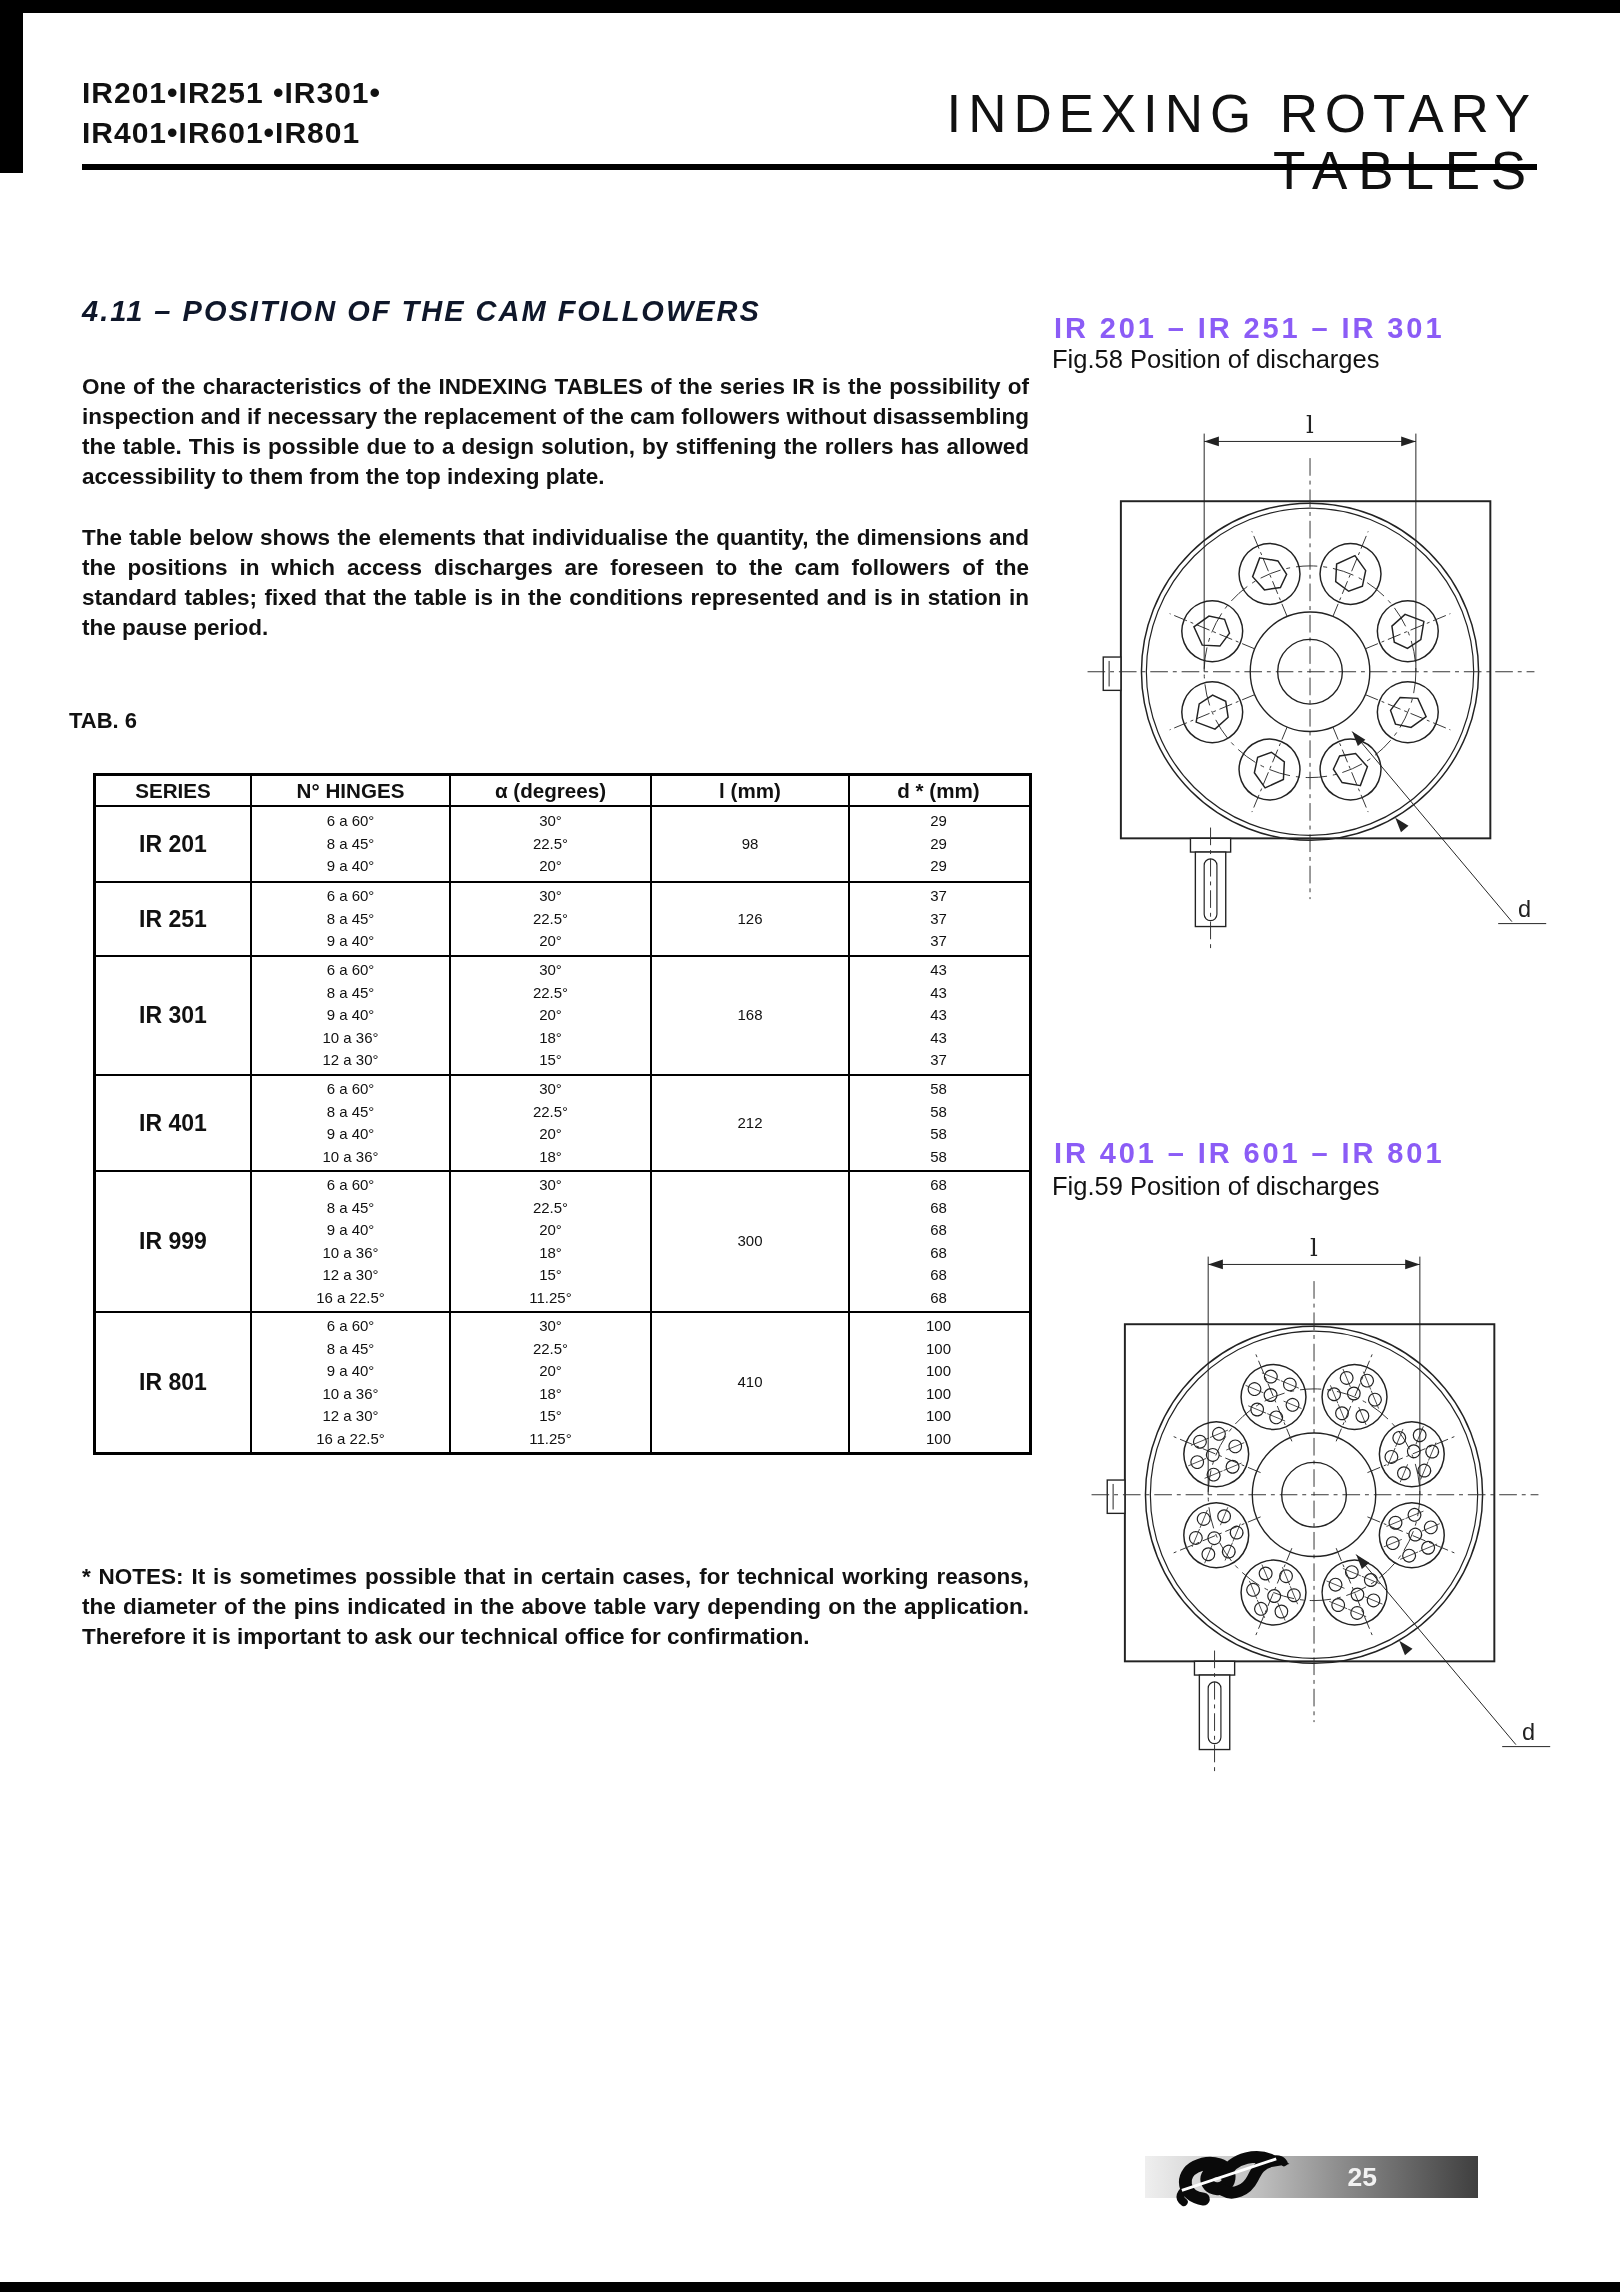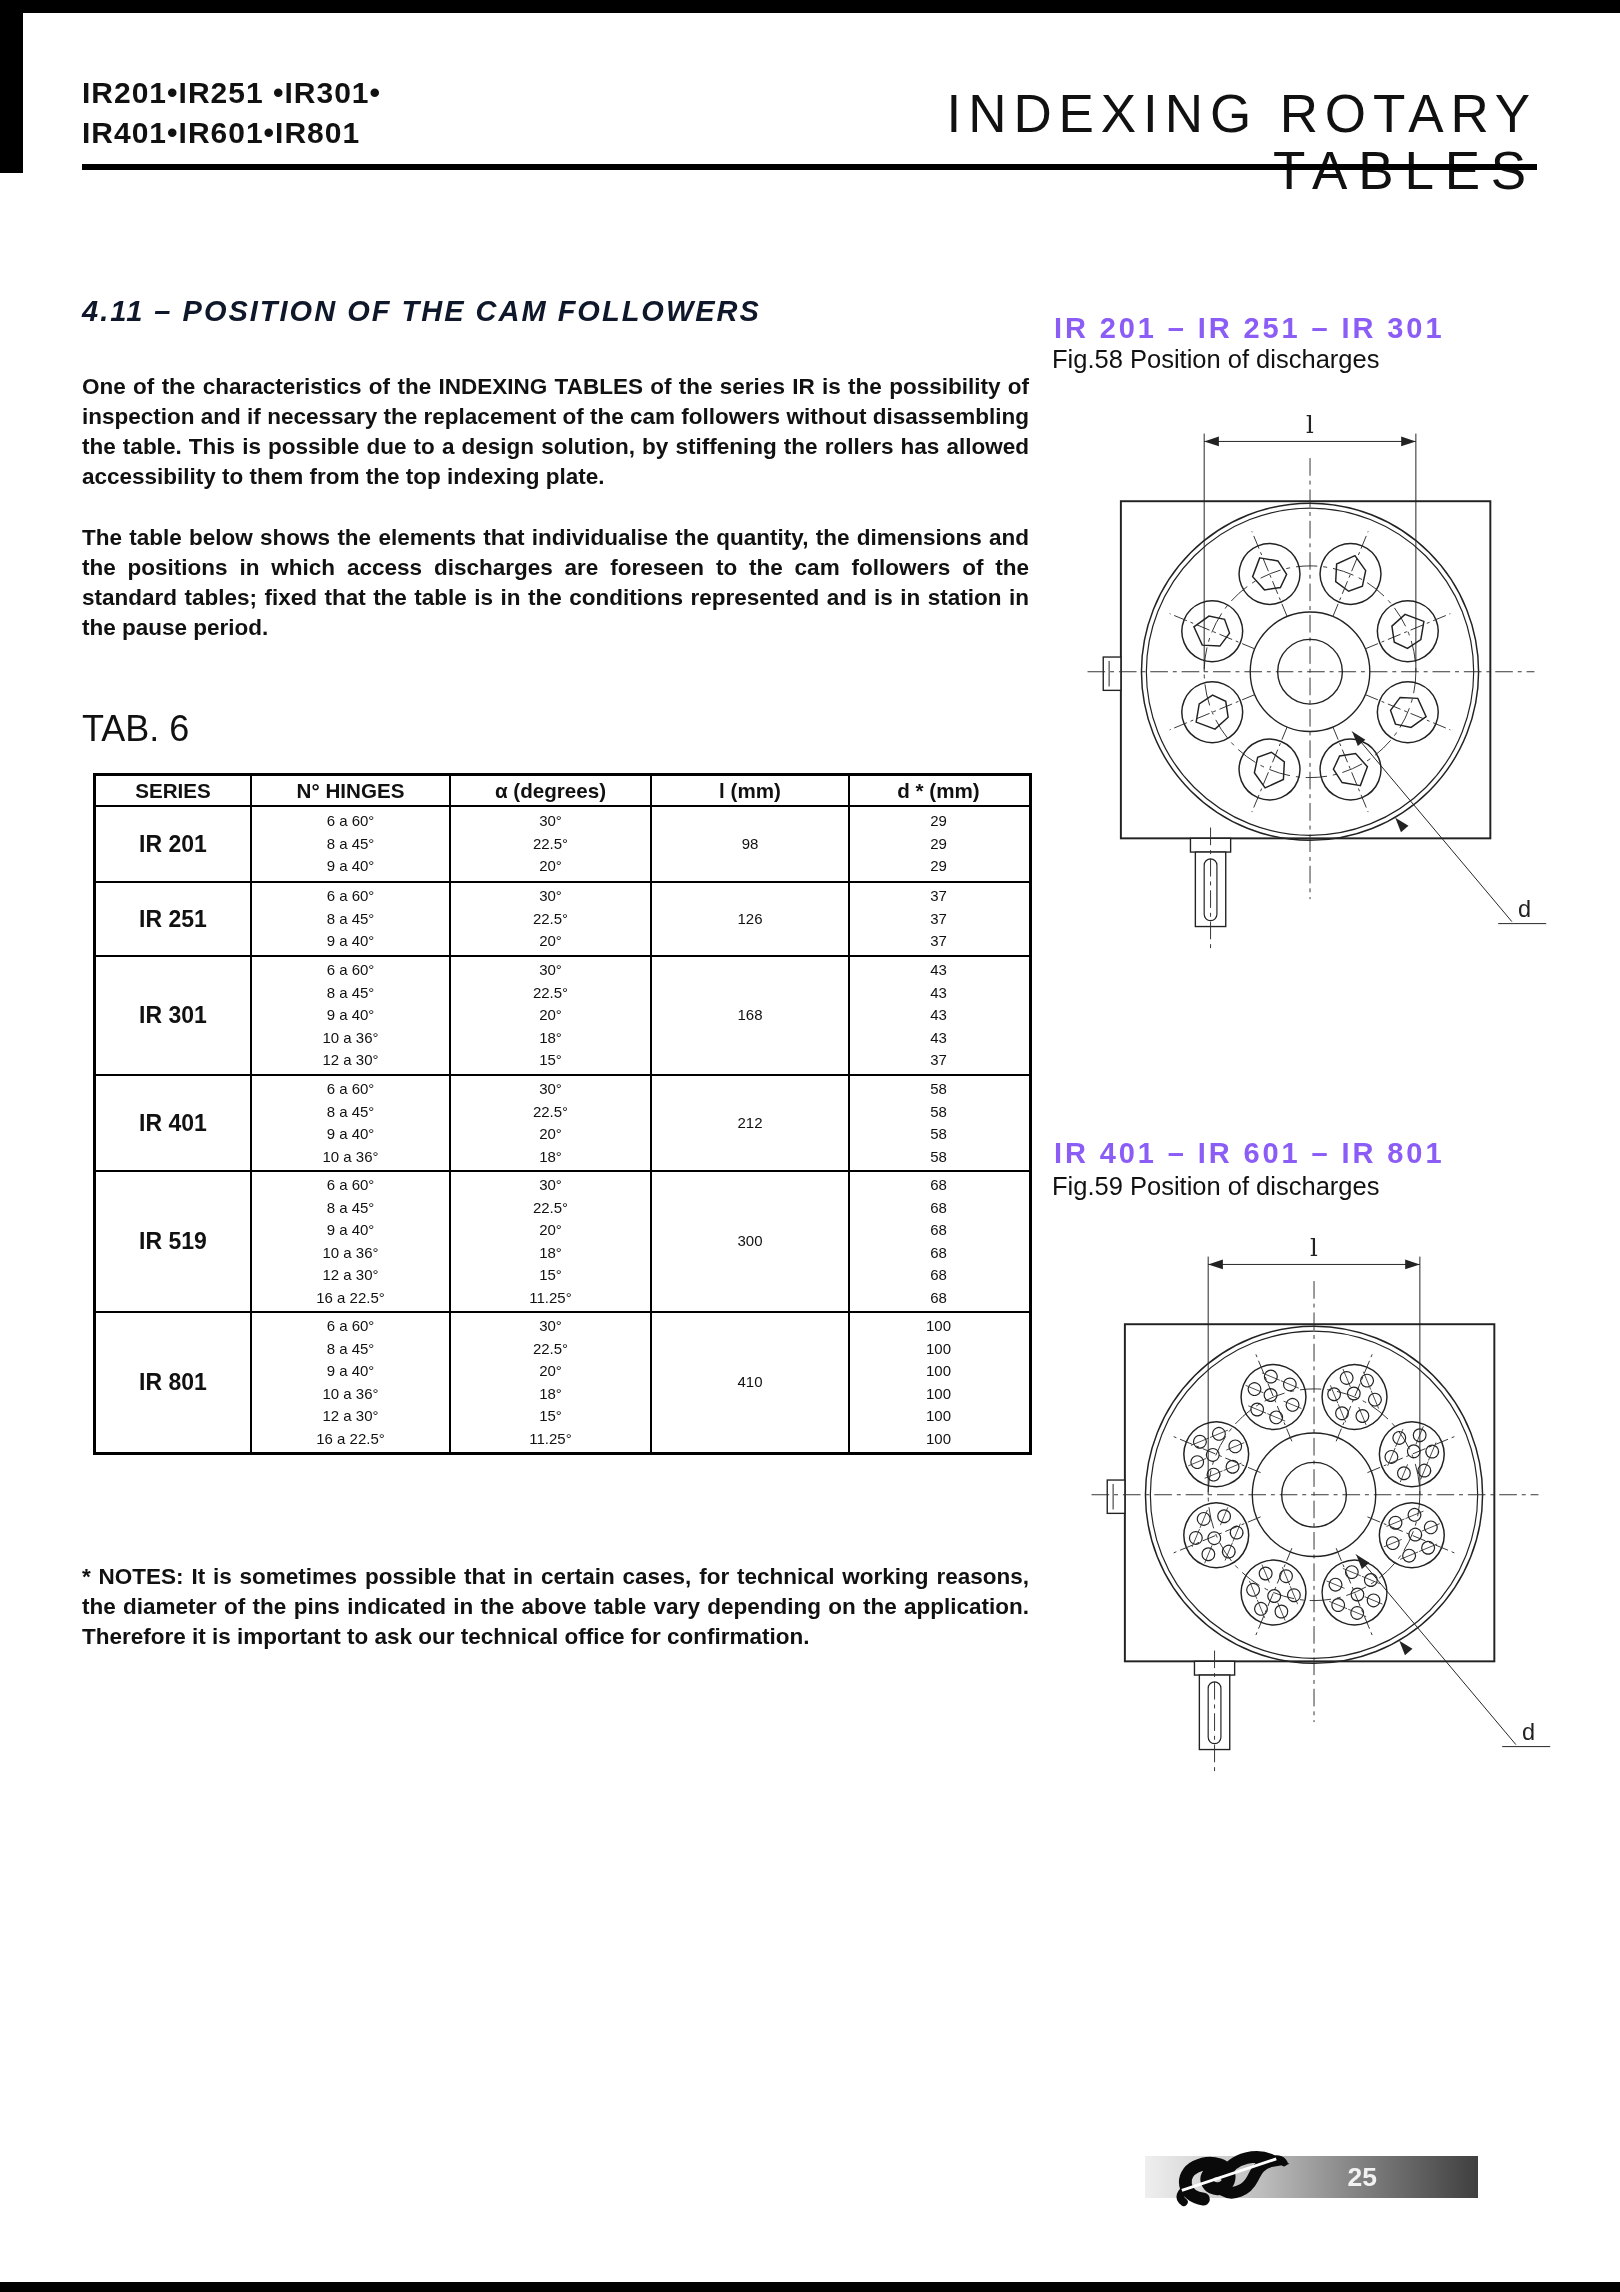--- a/index.html
+++ b/index.html
@@ -21,21 +21,21 @@
   .big-title .t2 { font-size:53px; line-height:57px; letter-spacing:10.8px; }
   .rule { position:absolute; left:82px; top:164px; width:1455px; height:5.9px; background:#000; }
 
   .section-title { position:absolute; left:82px; top:295px; font-size:29px; font-weight:bold;
                    font-style:italic; letter-spacing:2px; color:#0f172a; }
   .para { position:absolute; left:82px; width:947px; font-size:22.5px; line-height:30px;
           text-align:justify; font-weight:600; }
   .p1 { top:372px; }
   .p2 { top:523px; }
   .notes { top:1562px; }
-  .tab-label { position:absolute; left:82px; top:708px; font-size:36px; font-weight:normal; }
+  .tab-label { position:absolute; left:69px; top:708px; font-size:22px; font-weight:bold; }
 
   .dtable { position:absolute; left:93px; top:773px; width:939px; border:3.9px solid #000; background:#fff; }
   .thead { display:grid; grid-template-columns:154px 199px 201px 198px 179px; height:31px;
            border-bottom:2.9px solid #000; }
   .thead span { display:flex; align-items:center; justify-content:center; font-weight:bold;
                 font-size:20.6px; border-left:2.9px solid #000; }
   .thead span:first-child { border-left:none; }
   .trow { display:grid; grid-template-columns:154px 199px 201px 198px 179px; border-top:2.9px solid #000; }
   .trow:first-child { border-top:none; }
   .tcell { border-left:2.9px solid #000; font-size:15px; line-height:22.5px; display:flex;
@@ -170,21 +170,21 @@
           </div>
           <div class="tcell c-center">212</div>
           <div class="tcell c-lines">
             <div>58</div>
             <div>58</div>
             <div>58</div>
             <div>58</div>
           </div>
         </div>
         <div class="trow" style="height: 141px;">
-          <div class="tcell c-series">IR 519</div>
+          <div class="tcell c-series">IR 999</div>
           <div class="tcell c-lines">
             <div>6 a 60°</div>
             <div>8 a 45°</div>
             <div>9 a 40°</div>
             <div>10 a 36°</div>
             <div>12 a 30°</div>
             <div>16 a 22.5°</div>
           </div>
           <div class="tcell c-lines">
             <div>30°</div>

